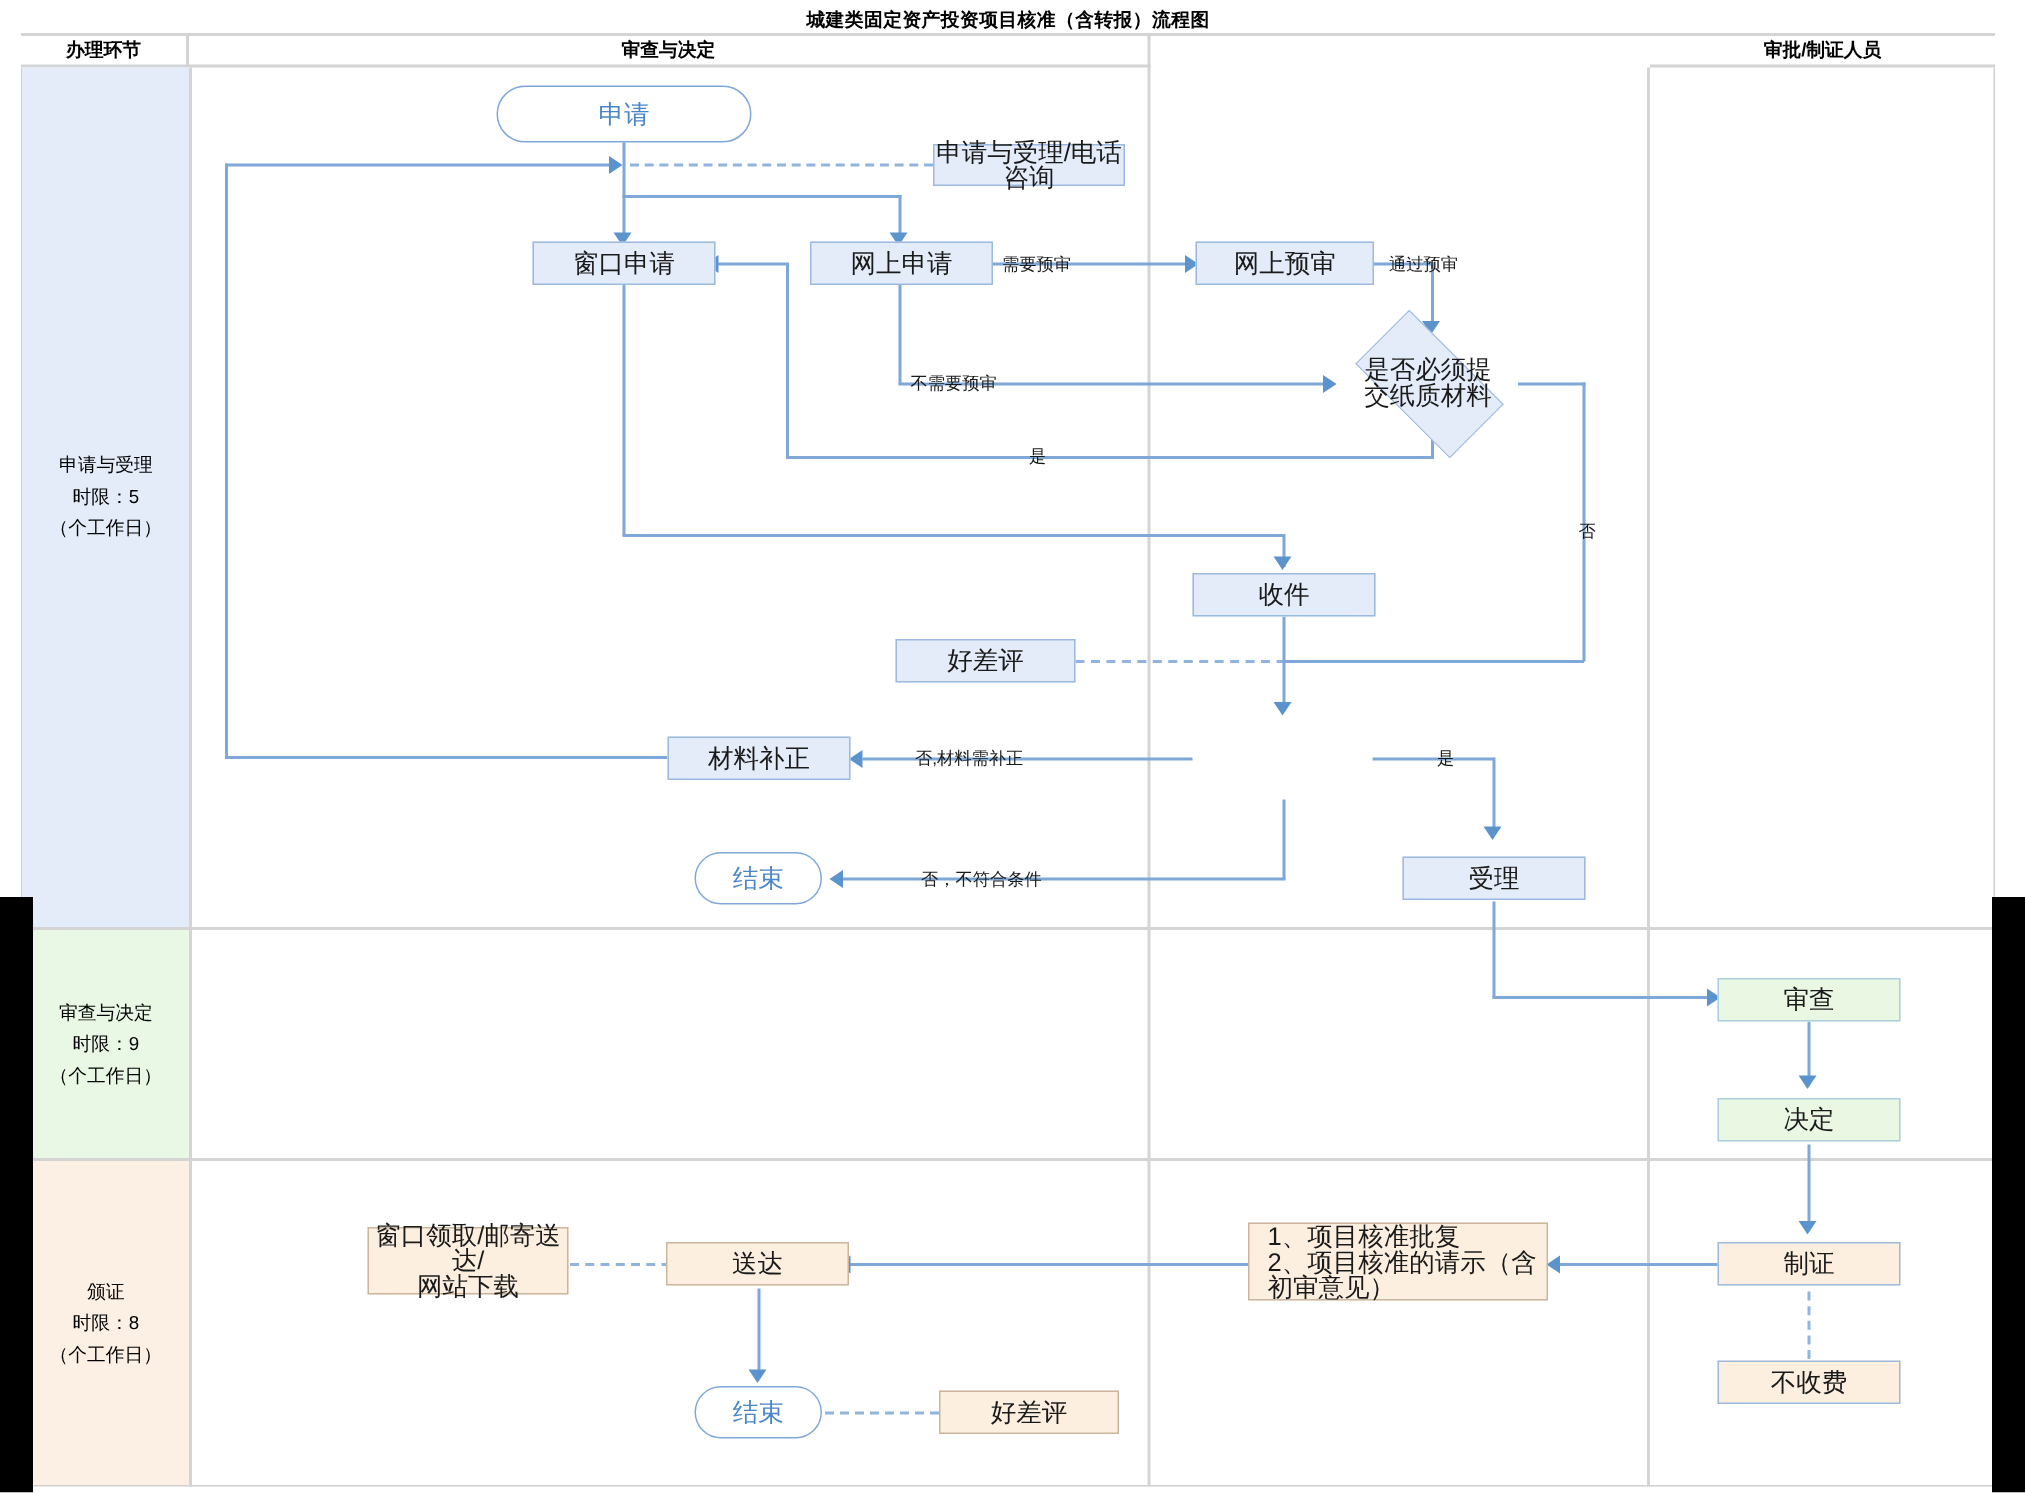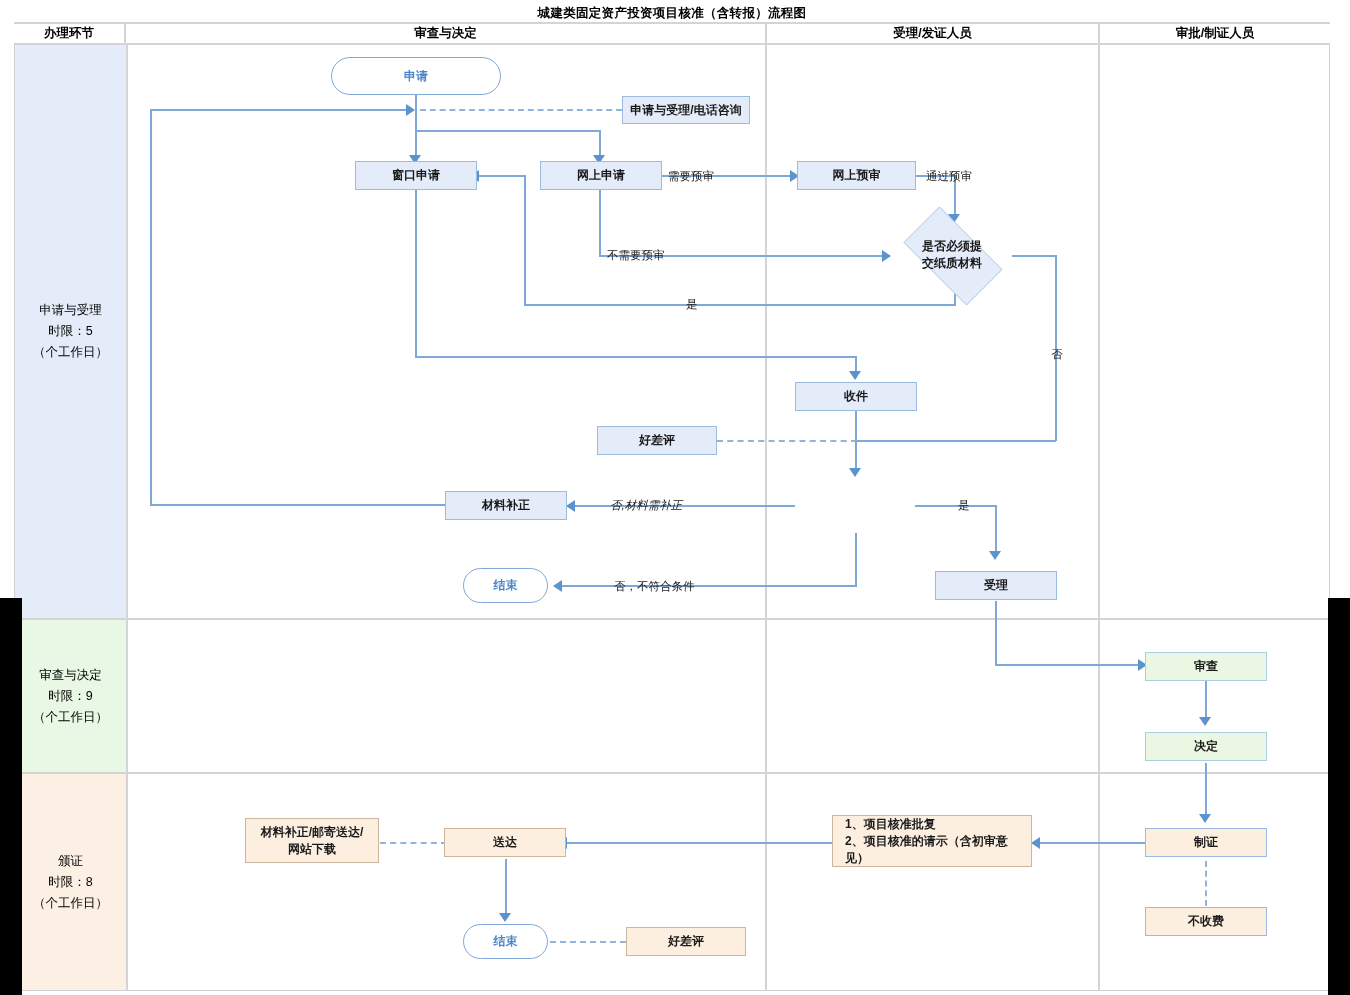--- a/index.html
+++ b/index.html
@@ -39,22 +39,22 @@
   
   .stage{position:absolute;left:15px;width:111px;
          display:flex;align-items:center;justify-content:center;text-align:center;
          font-size:12.5px;color:#000;line-height:21px;box-sizing:border-box;}
   .stage-1{top:45px;height:573px;background:#e4ecf9;}
   .stage-2{top:620px;height:152px;background:#e8f8e5;}
   .stage-3{top:774px;height:216px;background:#fcefe3;}
 
   
   .node{position:absolute;box-sizing:border-box;display:flex;align-items:center;
-        justify-content:center;text-align:center;font-size:12px;line-height:17px;
-        color:#1a1a1a;z-index:5;font-weight:bold;}
+        justify-content:center;text-align:center;font-size:17px;line-height:17px;
+        color:#1a1a1a;z-index:5;}
   .rect-blue{background:#e4ecfa;border:1px solid #9cb9de;}
   .rect-green{background:#eaf8e3;border:1px solid #a9cfe0;}
   .rect-peach{background:#fcefe0;border:1px solid #c9b69c;}
   .rect-peach2{background:#fcefe0;border:1px solid #9cb9de;}
   .term{background:#ffffff;border:1px solid #7fa8d8;border-radius:22px;color:#4a86c8;}
   .dmd{background:transparent;border:none;}
   .dmd .dmd-shape{position:absolute;left:0;top:0;width:100%;height:100%;
       background:#e4ecfa;border:1px solid #9cb9de;
       transform:rotate(45deg) scale(.707);}
   .dmd .dmd-txt{position:relative;z-index:2;text-align:center;line-height:17px;}
@@ -84,21 +84,20 @@
 
   <div class="frame"></div>
 
   <div class="title-row">
     <span>城建类固定资产投资项目核准（含转报）流程图</span>
   </div>
 
   <div class="hdr-row">
     <div class="hdr-cell hdr-c0">办理环节</div>
     <div class="hdr-cell hdr-c1">审查与决定</div>
-    <div class="hdr-cell hdr-c2">受理/发证人员</div>
     <div class="hdr-cell hdr-c3">审批/制证人员</div>
   </div>
 
   <div class="vsep vsep-a"></div>
   <div class="vsep vsep-b"></div>
   <div class="vsep vsep-c"></div>
   <div class="hsep" style="top:618px;"></div>
   <div class="hsep" style="top:772px;"></div>
 
   <div class="stage stage-1">
@@ -245,34 +244,34 @@
     <div style="text-align:left;">
       <div>1、项目核准批复</div>
       <div>2、项目核准的请示（含初审意见）</div>
     </div>
   </div>
 
   <div class="node rect-peach" style="left:444px;top:828px;width:122px;height:29px;">送达</div>
 
   <div class="node rect-peach" style="left:245px;top:818px;width:134px;height:45px;">
     <div>
-      <div>材料补正/邮寄送达/</div>
+      <div>窗口领取/邮寄送达/</div>
       <div>网站下载</div>
     </div>
   </div>
 
   <div class="node term" style="left:463px;top:924px;width:85px;height:35px;">结束</div>
 
   <div class="node rect-peach" style="left:626px;top:927px;width:120px;height:29px;">好差评</div>
 
   <div class="elbl" style="left:668px;top:169px;">需要预审</div>
   <div class="elbl" style="left:926px;top:169px;">通过预审</div>
   <div class="elbl" style="left:607px;top:248px;">不需要预审</div>
   <div class="elbl" style="left:686px;top:297px;">是</div>
   <div class="elbl" style="left:1049px;top:340px;writing-mode:vertical-rl;">否</div>
   <div class="elbl" style="left:958px;top:498px;">是</div>
-  <div class="elbl" style="left:610px;top:498px;font-style:italic;">否,材料需补正</div>
+  <div class="elbl" style="left:610px;top:498px;">否,材料需补正</div>
   <div class="elbl" style="left:614px;top:579px;">否，不符合条件</div>
 
   <div class="blackbar bb-left"></div>
   <div class="blackbar bb-right"></div>
 
 </div>
 
 </body></html>

